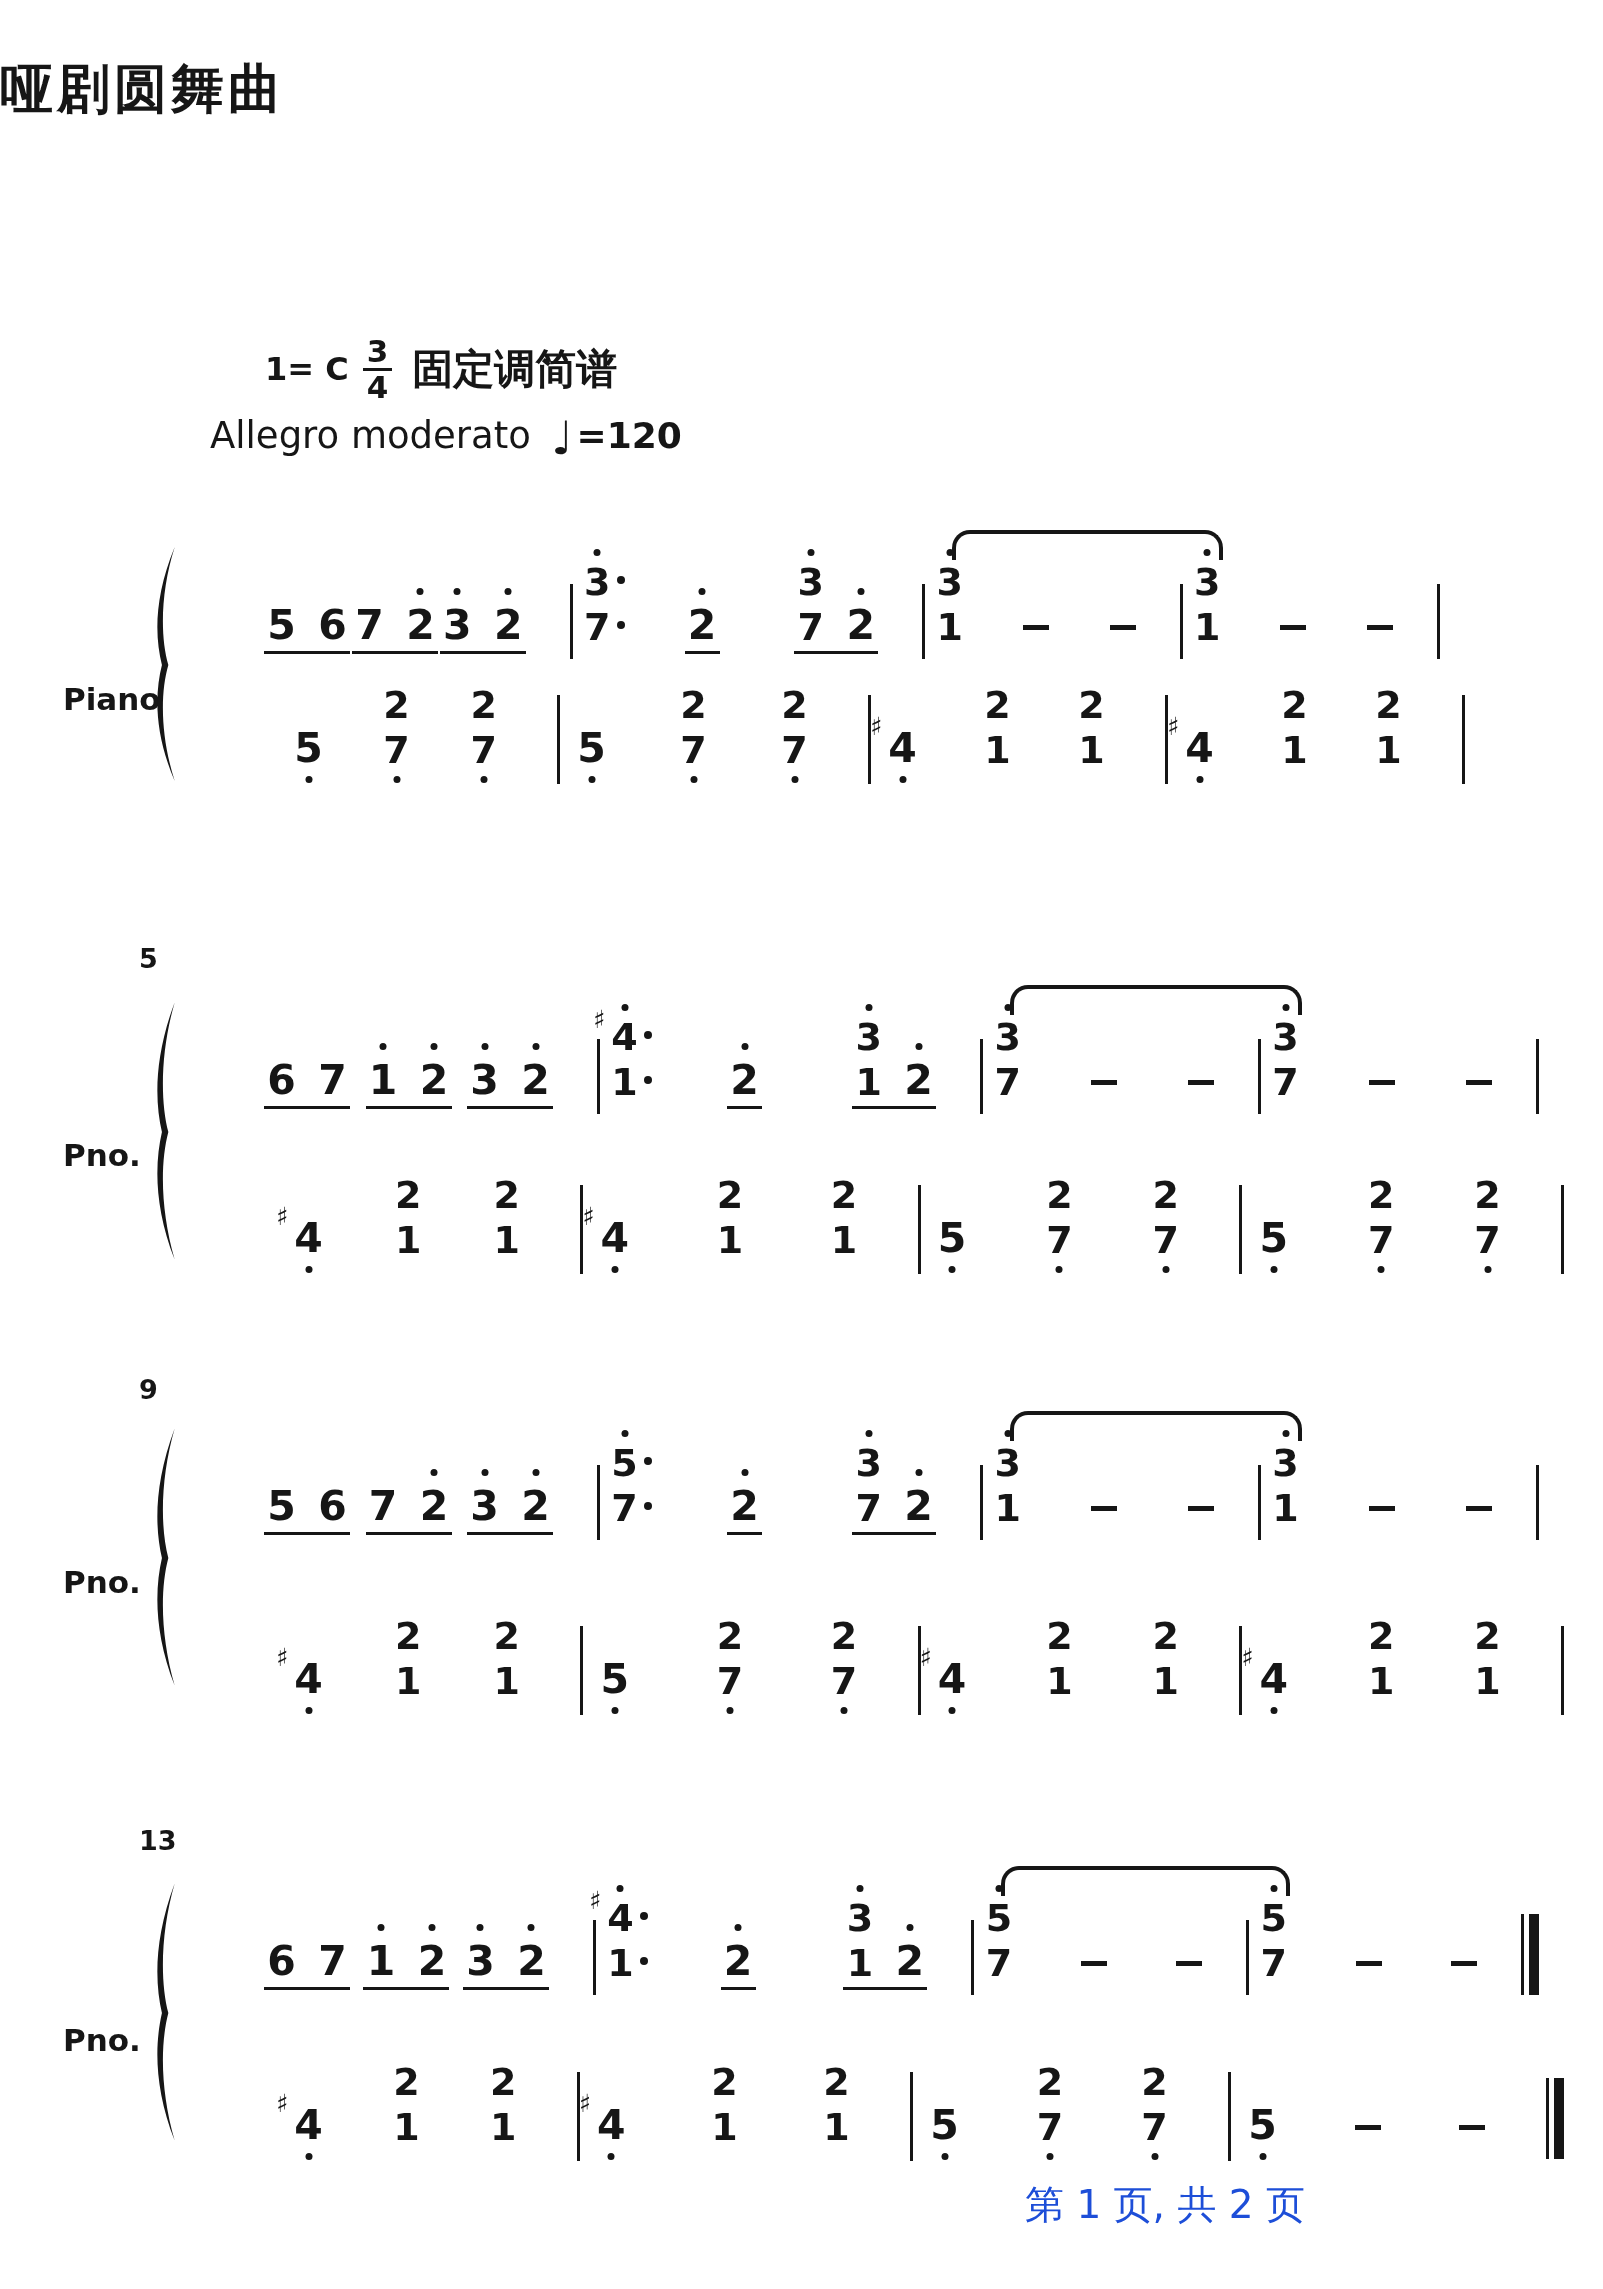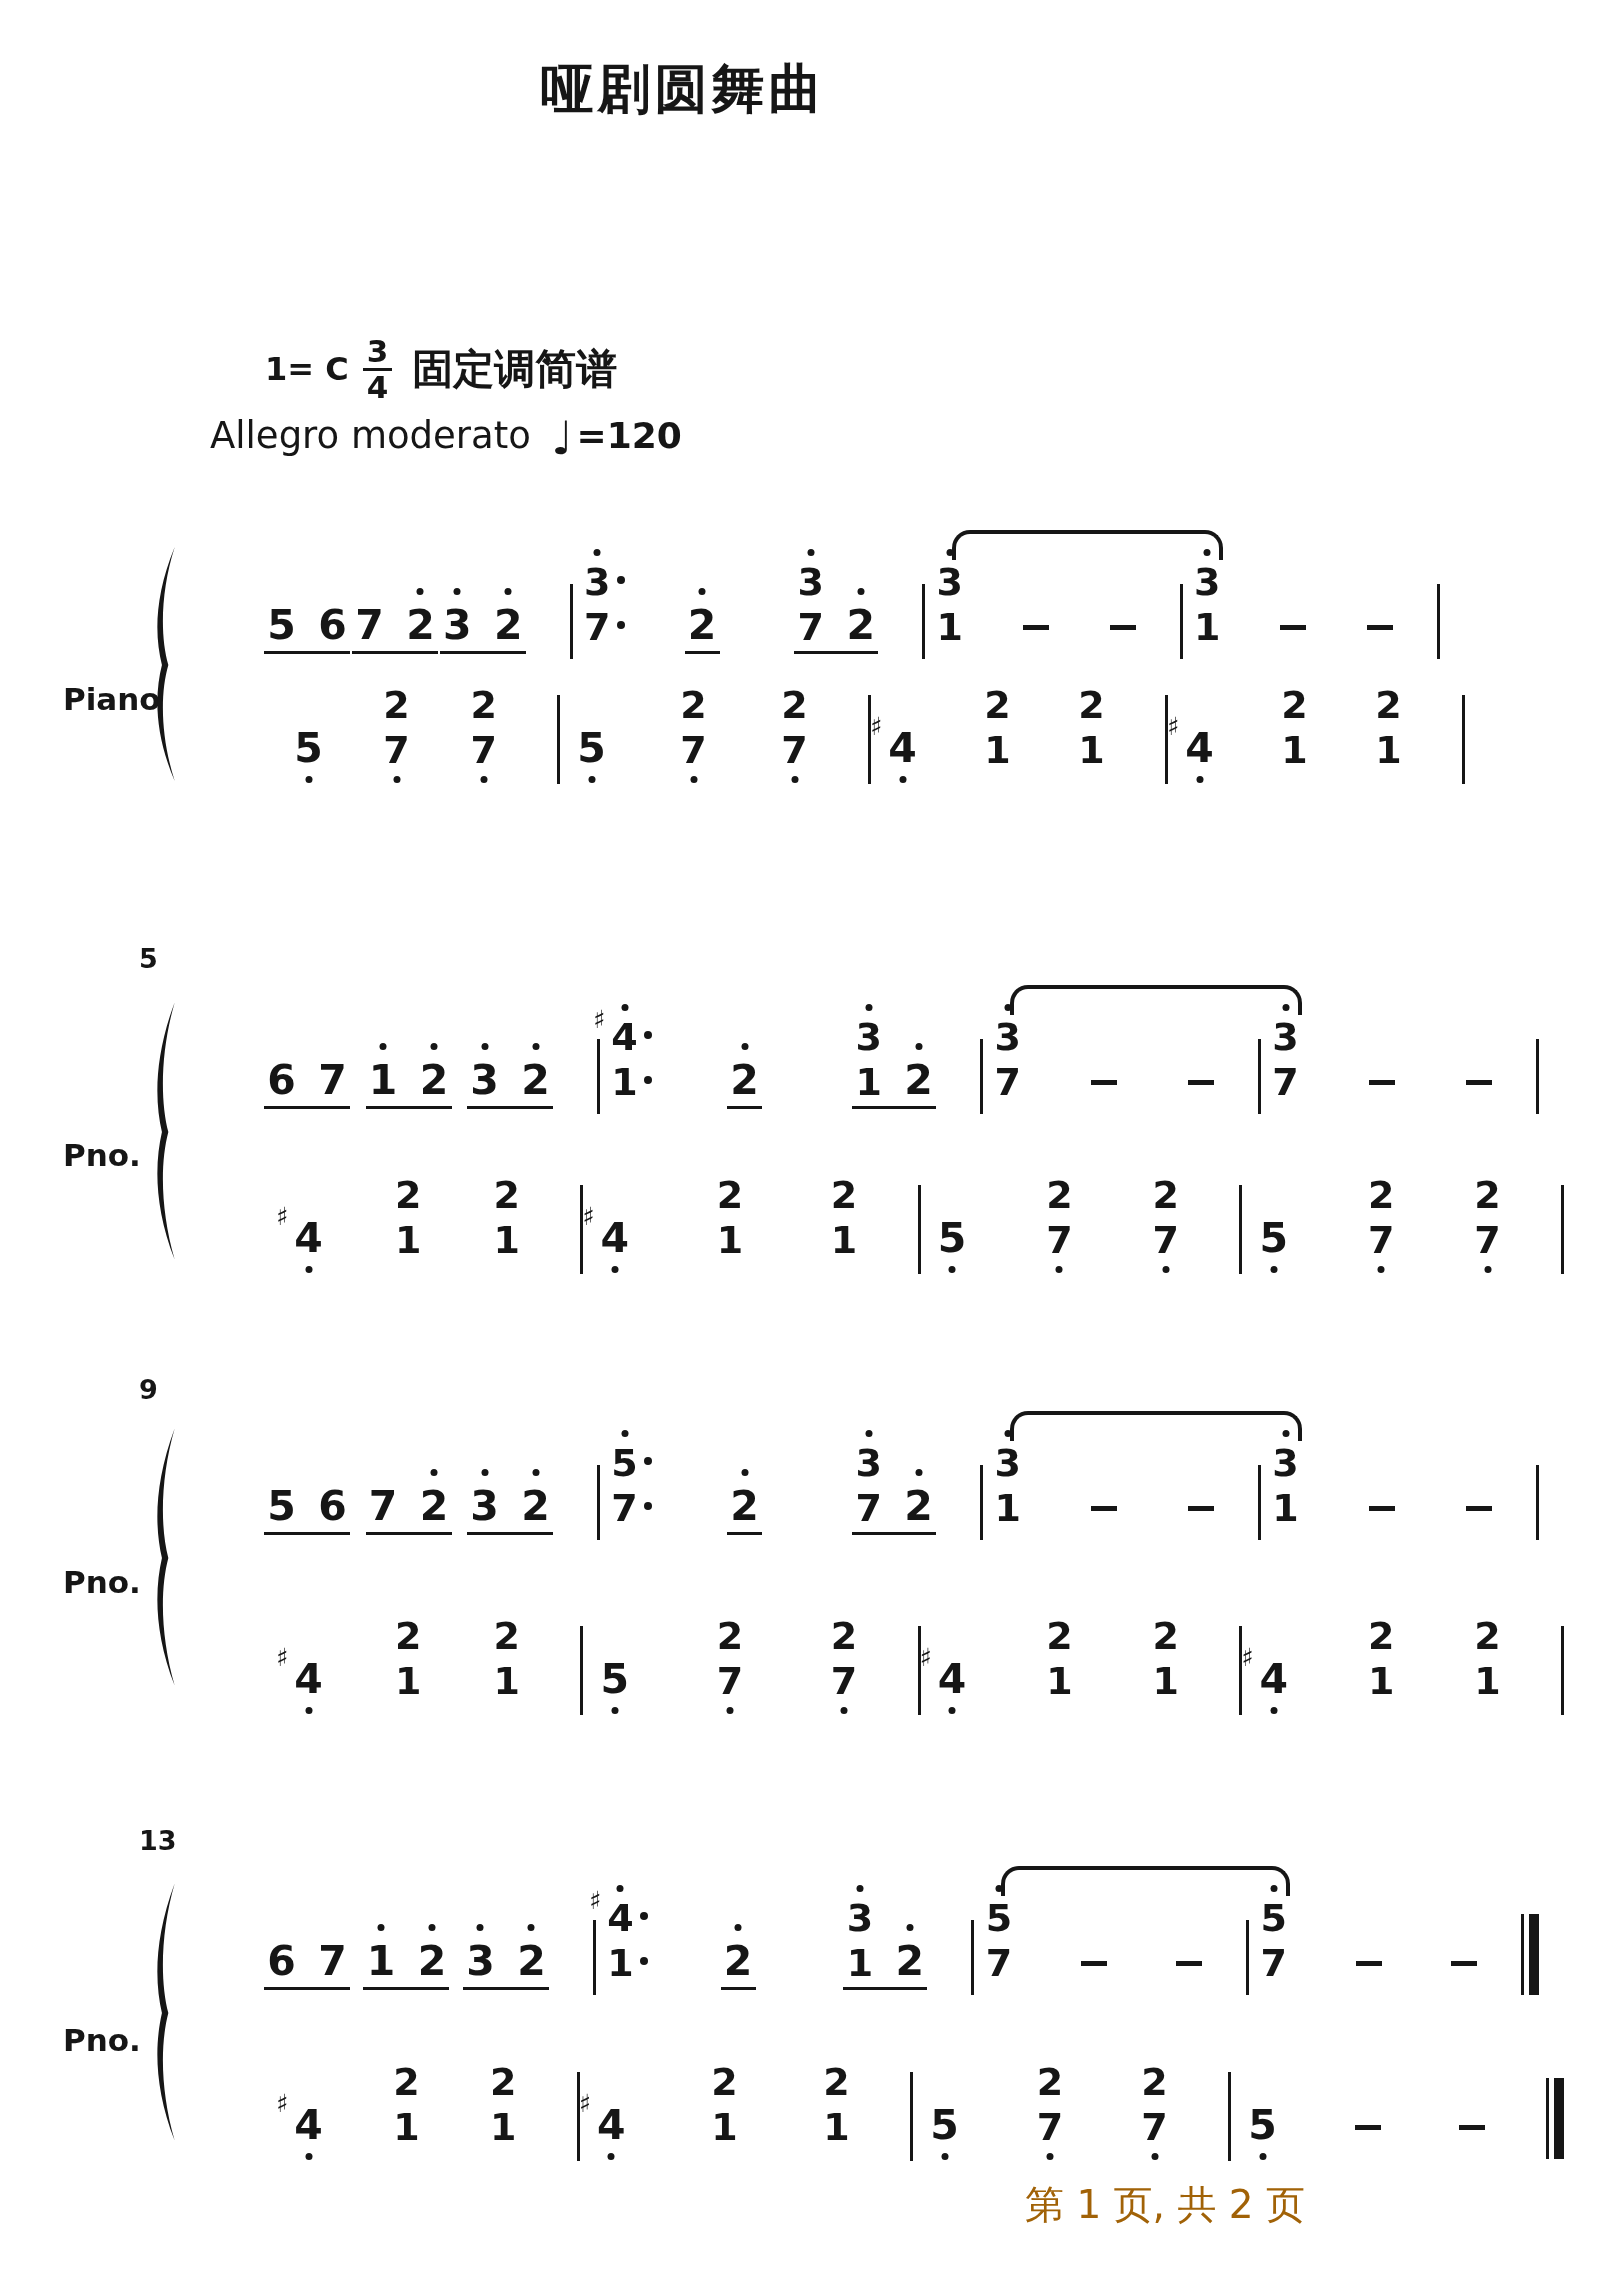--- a/index.html
+++ b/index.html
@@ -1,20 +1,20 @@
 <!DOCTYPE html>
 <html><head>
 <meta charset="utf-8">
 <style>
   html,body{margin:0;padding:0;background:#e8e8e8;}
   .page{position:relative;width:1604px;height:2290px;background:#ffffff;
         font-family:"DejaVu Sans",sans-serif;color:#161616;overflow:hidden;}
 
   
-  .title{position:absolute;top:54px;left:0;width:1366px;text-align:center;
+  .title{position:absolute;top:54px;left:0;width:1366px;text-align:left;
          font-family:"DejaVu Serif",serif;font-weight:700;font-size:53px;letter-spacing:4px;}
   .keyline{position:absolute;top:335px;left:265px;display:flex;align-items:center;gap:14px;}
   .keyprefix{font-size:32px;font-weight:700;}
   .frac{display:inline-flex;flex-direction:column;align-items:center;
         font-size:31px;font-weight:700;line-height:1.05;}
   .frac .num{border-bottom:3px solid #161616;padding:0 4px;}
   .keysuffix{font-size:41px;font-weight:700;margin-left:6px;}
   .tempoline{position:absolute;top:412px;left:210px;display:flex;align-items:center;}
   .tempotext{font-size:37px;font-weight:400;}
   .tempglyph{font-size:46px;line-height:1;margin:0 4px 0 20px;position:relative;top:3px;}
@@ -63,21 +63,21 @@
   .oct.below{bottom:-14px;}
   .aug{position:absolute;right:-15px;top:38%;width:8px;height:8px;background:#161616;border-radius:50%;}
   .sharp{position:absolute;left:-19px;top:-9px;font-size:25px;font-weight:700;line-height:1;}
   .group{display:flex;align-items:flex-end;gap:24px;border-bottom:3.5px solid #161616;
          padding:0 4px 5px 4px;margin-bottom:-8.4px;flex:none;}
   .group.single{gap:0;}
   .dash{width:26px;height:5px;background:#161616;margin-bottom:16px;flex:none;}
   .tie{position:absolute;height:26px;border:4px solid #161616;border-bottom:none;
        border-radius:18px 18px 0 0;}
 
-  .footer{position:absolute;top:2178px;left:1025px;font-size:39px;color:#a16207;}
+  .footer{position:absolute;top:2178px;left:1025px;font-size:39px;color:#1d4ed8;}
 </style>
 </head>
 <body>
 
 <div class="page">
 
   <div class="title">哑剧圆舞曲</div>
 
   <div class="keyline">
     <span class="keyprefix">1= C</span>

